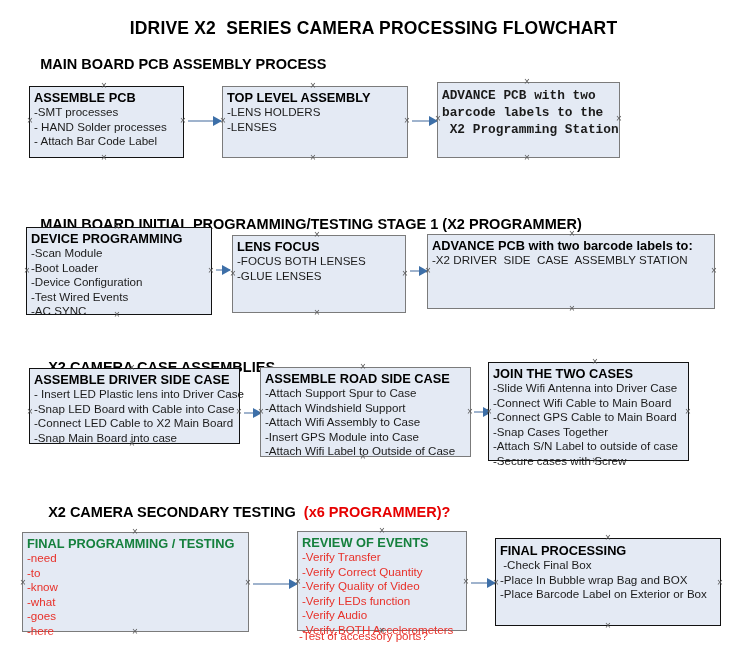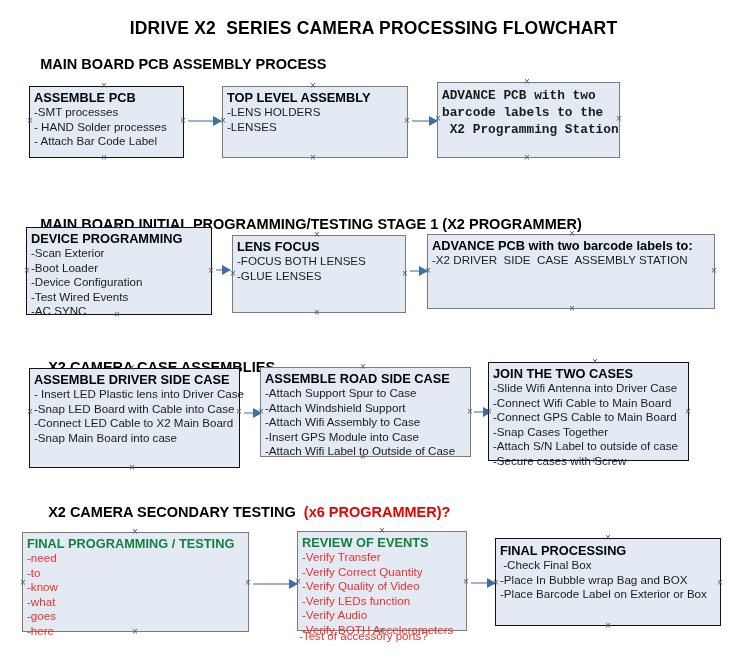--- a/index.html
+++ b/index.html
@@ -180,21 +180,21 @@
     <span class="handle" style="left:85px; bottom:-5px;"></span>
   </div>
 
   <div class="section-header" style="left:24px; top:200px;">
     <span>MAIN BOARD INITIAL PROGRAMMING/TESTING STAGE 1 (X2 PROGRAMMER)</span>
   </div>
 
   <div class="box border-black" style="left:26px; top:227px; width:186px; height:88px;">
     <div class="box-inner" style="top:3px;">
       <div class="box-title">DEVICE PROGRAMMING</div>
-      <div class="box-line">-Scan Exterior</div>
+      <div class="box-line">-Scan Module</div>
       <div class="box-line">-Boot Loader</div>
       <div class="box-line">-Device Configuration</div>
       <div class="box-line">-Test Wired Events</div>
       <div class="box-line">-AC SYNC</div>
     </div>
     <span class="handle" style="left:-4px; top:39px;"></span>
     <span class="handle" style="right:-4px; top:39px;"></span>
     <span class="handle" style="left:86px; top:-5px;"></span>
     <span class="handle" style="left:86px; bottom:-5px;"></span>
   </div>
@@ -223,21 +223,21 @@
     <span class="handle" style="left:-4px; top:32px;"></span>
     <span class="handle" style="right:-4px; top:32px;"></span>
     <span class="handle" style="left:140px; top:-5px;"></span>
     <span class="handle" style="left:140px; bottom:-5px;"></span>
   </div>
 
   <div class="section-header" style="left:32px; top:343px;">
     <span>X2 CAMERA CASE ASSEMBLIES</span>
   </div>
 
-  <div class="box border-black" style="left:29px; top:368px; width:211px; height:100px;">
+  <div class="box border-black" style="left:29px; top:368px; width:211px; height:76px;">
     <div class="box-inner" style="top:3px;">
       <div class="box-title">ASSEMBLE DRIVER SIDE CASE</div>
       <div class="box-line">- Insert LED Plastic lens into Driver Case</div>
       <div class="box-line">-Snap LED Board with Cable into Case</div>
       <div class="box-line">-Connect LED Cable to X2 Main Board</div>
       <div class="box-line">-Snap Main Board into case</div>
     </div>
     <span class="handle" style="left:-4px; top:39px;"></span>
     <span class="handle" style="right:-4px; top:39px;"></span>
     <span class="handle" style="left:98px; top:-5px;"></span>

